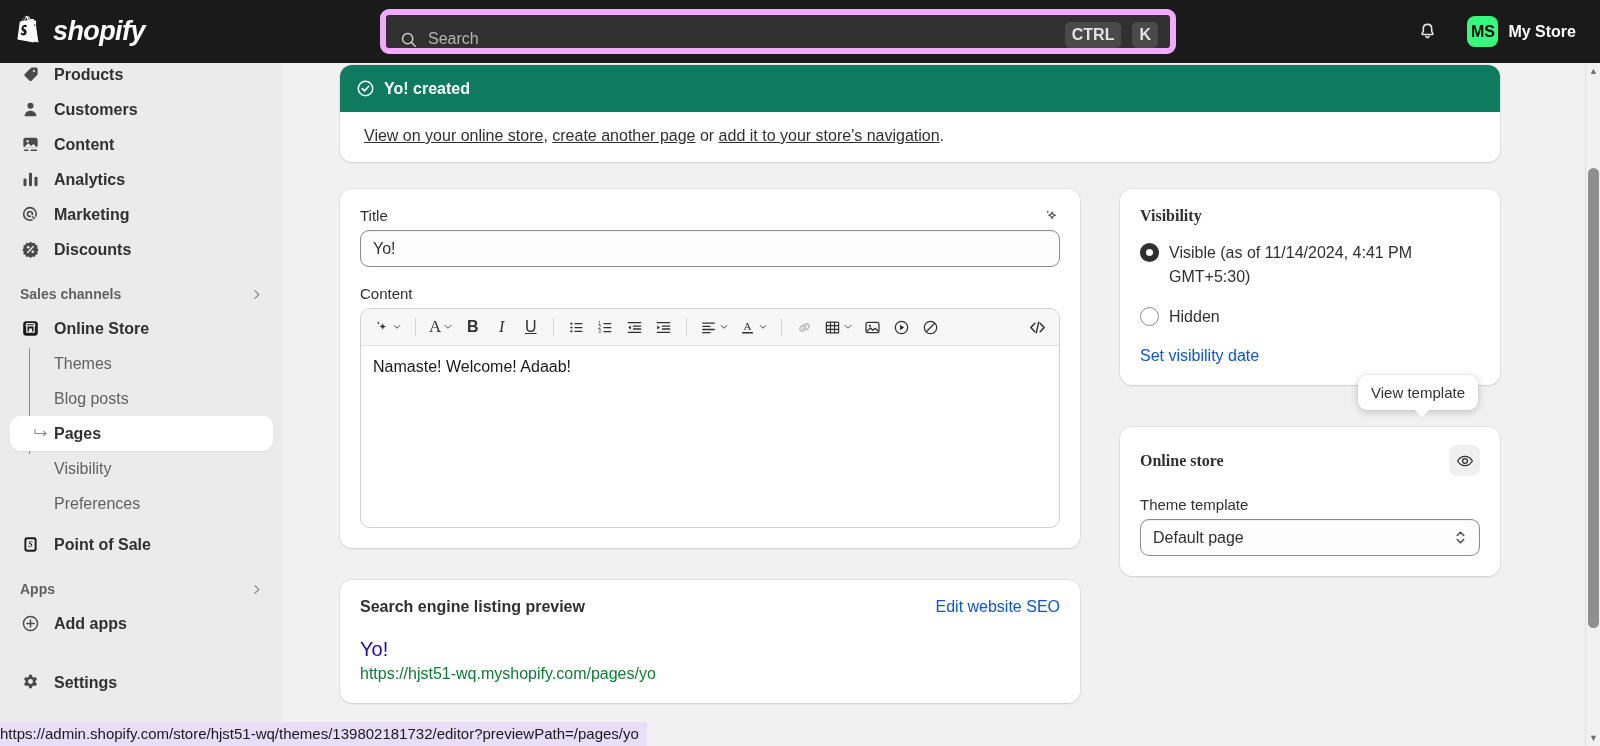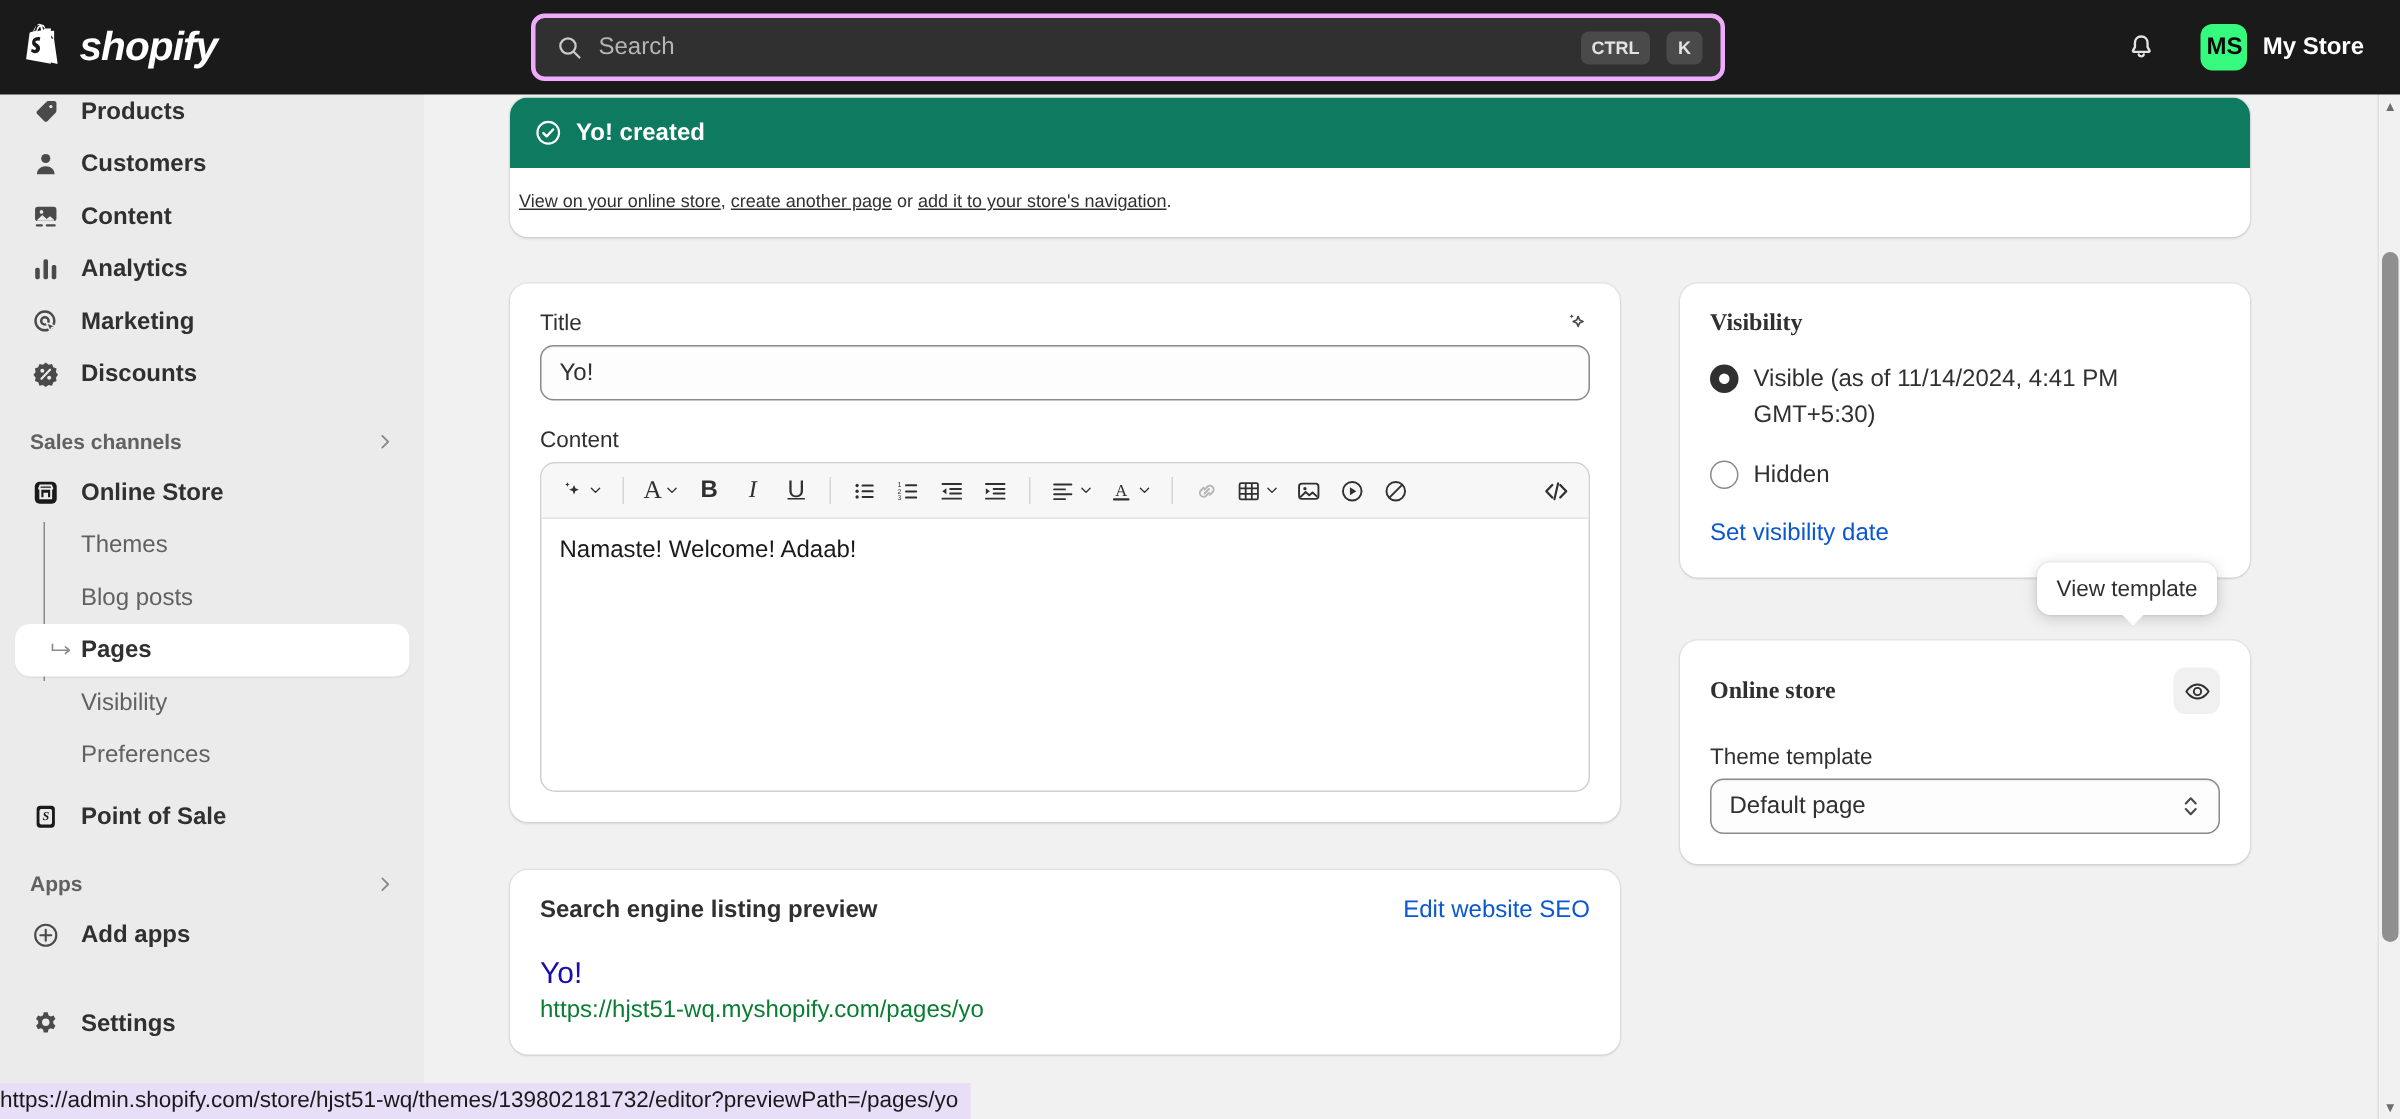--- a/index.html
+++ b/index.html
@@ -23,34 +23,35 @@
     display: flex; align-items: center; gap: 9px;
     margin-left: 14px; width: 340px;
   }
   .brand-bag { width: 30px; height: 33px; }
   .brand-word {
     color: #fff; font-size: 27px; font-weight: 700;
     font-style: italic; letter-spacing: -0.6px;
   }
   .searchwrap {
     width: 796px; height: 45px;
-    background: #303030; border: 3px solid #f0abfc;
+    background: #303030; border: 6px solid #f0abfc;
     border-radius: 9px;
-    display: flex; align-items: center;
+    display: flex; align-items: flex-end;
     padding: 0 12px 0 14px; gap: 11px;
+    margin-left: 26px;
   }
   .search-input {
     flex: 1; background: transparent; border: none; outline: none;
     color: #c9c9c9; font-size: 16px;
     font-family: "Liberation Sans", sans-serif;
   }
   .search-input::placeholder { color: #b5b5b5; }
   .kbd {
     background: #4a4a4a; color: #e3e3e3;
-    font-size: 12px; font-weight: 600;
+    font-size: 16px; font-weight: 600;
     border-radius: 5px; padding: 4px 7px;
     min-width: 24px; text-align: center;
   }
   .topright {
     position: absolute; right: 14px; top: 0; height: 63px;
     display: flex; align-items: center; gap: 18px;
   }
   .bell-btn {
     width: 36px; height: 36px; border-radius: 8px;
     display: flex; align-items: center; justify-content: center;
@@ -120,21 +121,21 @@
     margin-top: 2px; width: 1160px;
     border-radius: 12px; overflow: hidden;
     background: #fff;
     box-shadow: 0 1px 2px rgba(0,0,0,.09), 0 0 0 1px rgba(0,0,0,.05);
   }
   .banner-head {
     background: #0e7a5f; color: #fff;
     display: flex; align-items: center; gap: 9px;
     padding: 14px 16px; font-size: 16px; font-weight: 700;
   }
-  .banner-body { padding: 15px 6px 17px; font-size: 12px; color: #303030; }
+  .banner-body { padding: 15px 24px 17px; font-size: 16px; color: #303030; }
   .banner-body a { color: #303030; text-decoration: underline; cursor: pointer; }
 
   
   .card {
     background: #fff; border-radius: 12px;
     box-shadow: 0 1px 2px rgba(0,0,0,.09), 0 0 0 1px rgba(0,0,0,.05);
     padding: 18px 20px 20px;
   }
   .field-label { font-size: 15px; color: #303030; margin-bottom: 6px; }
   .text-input {

